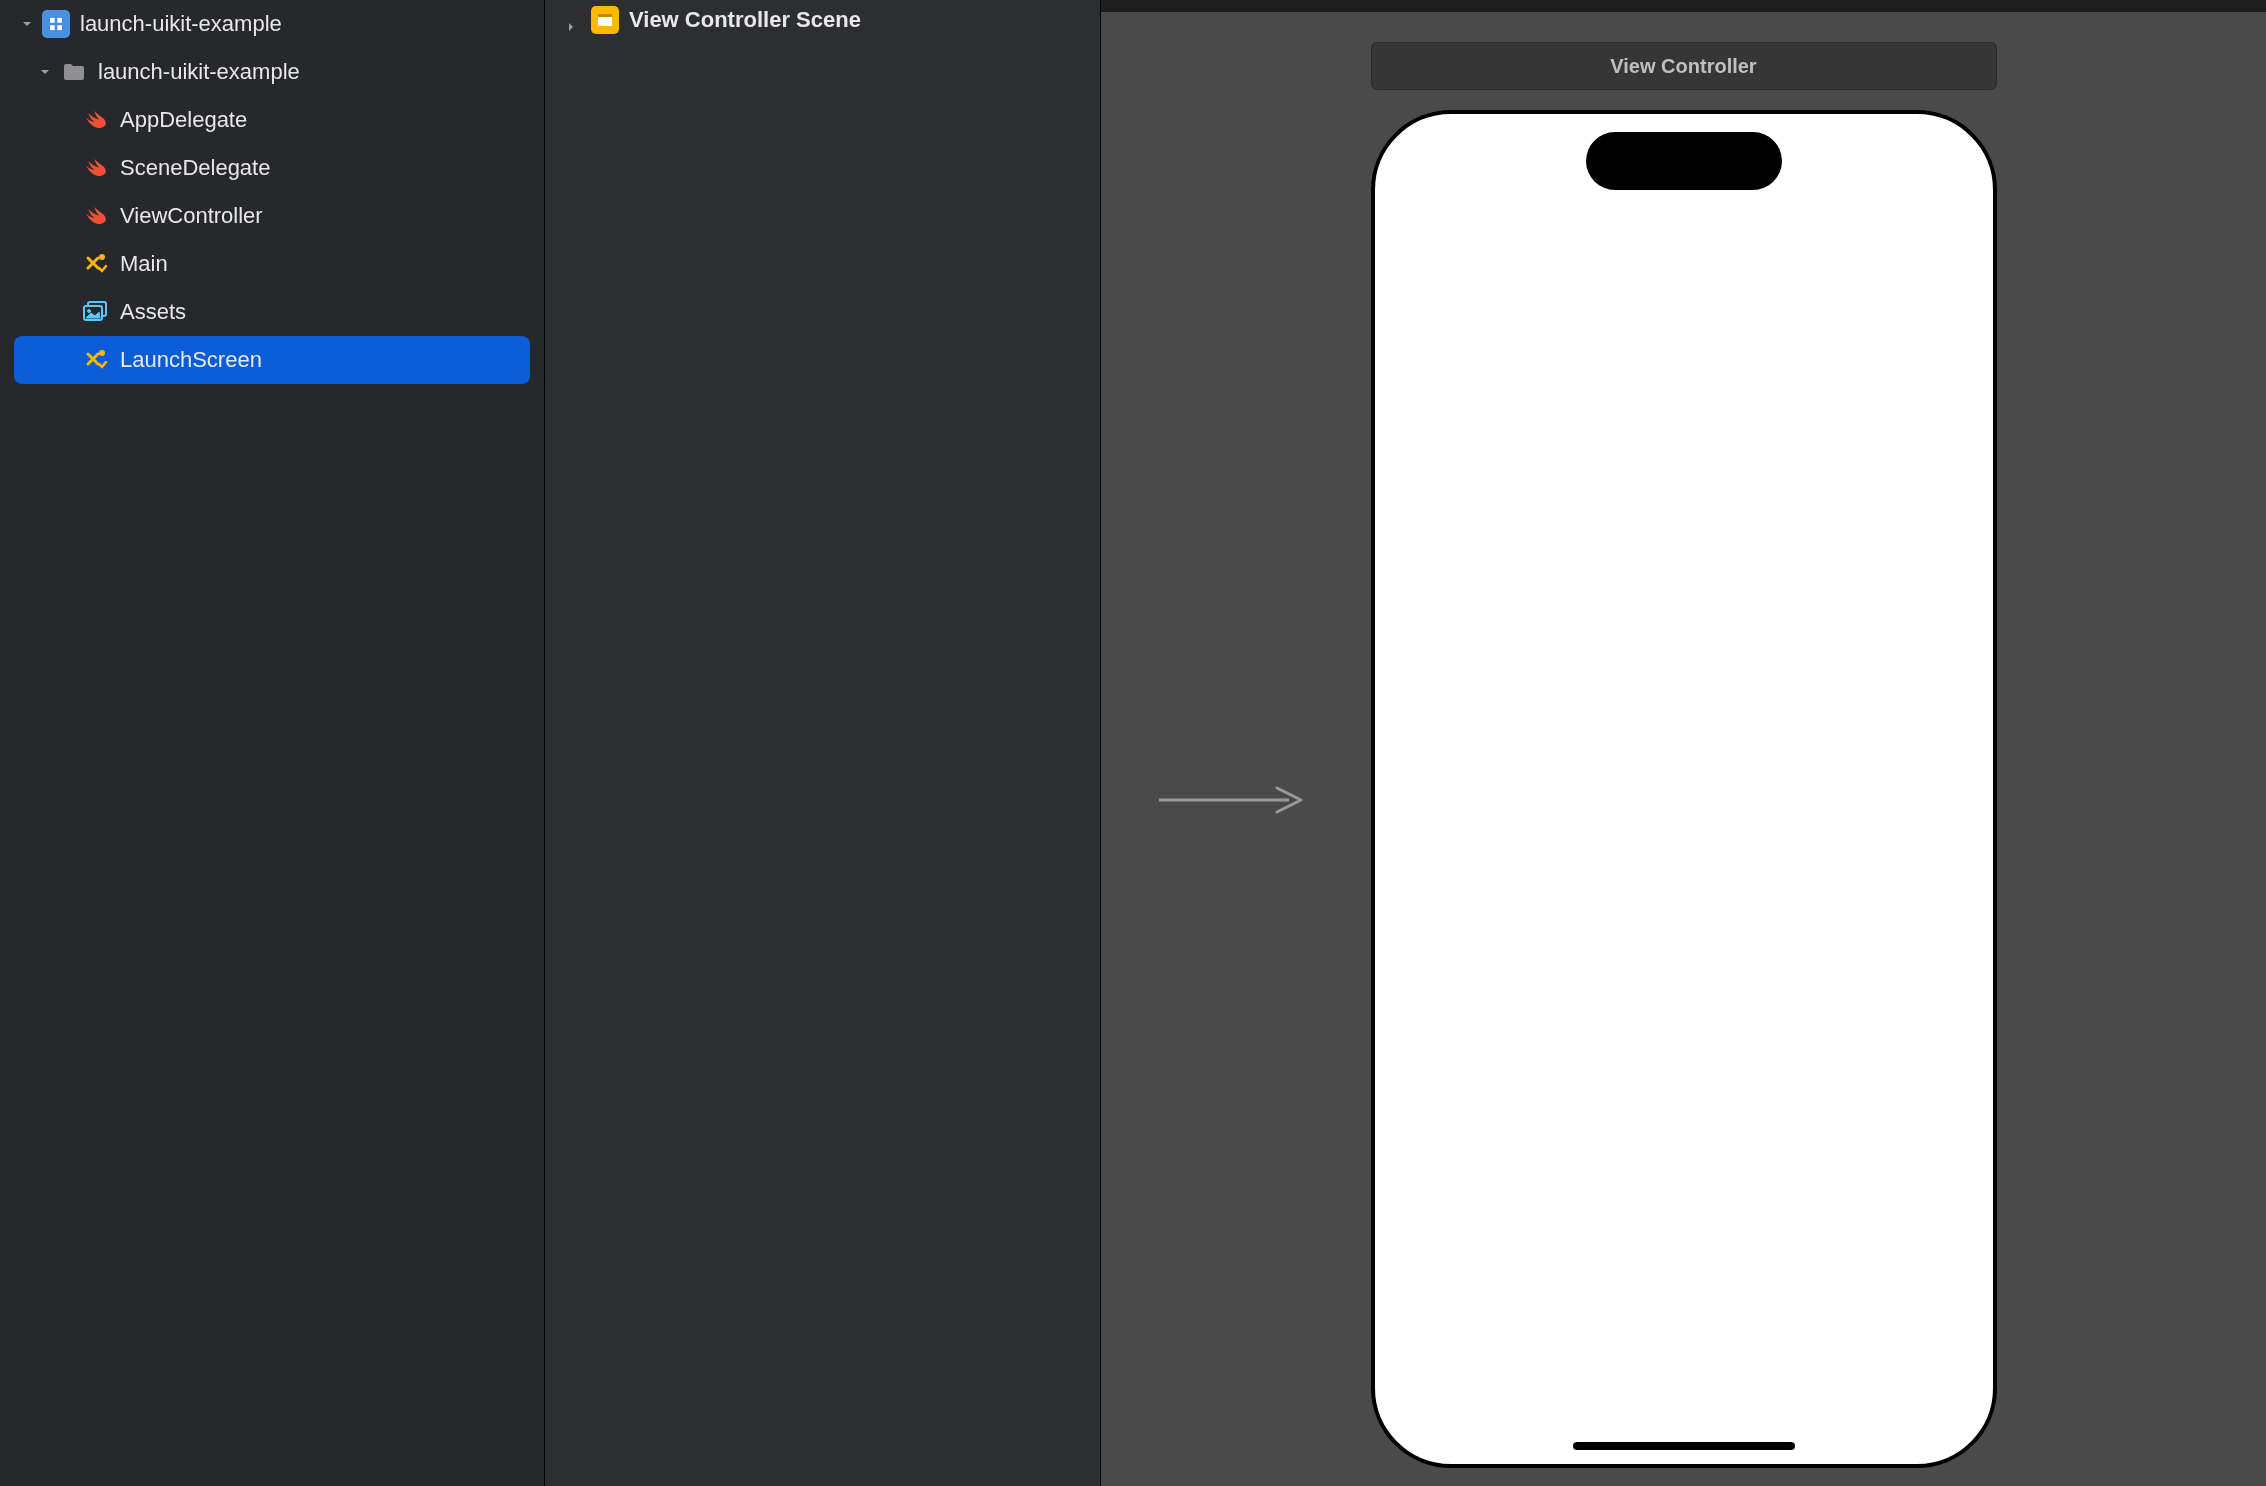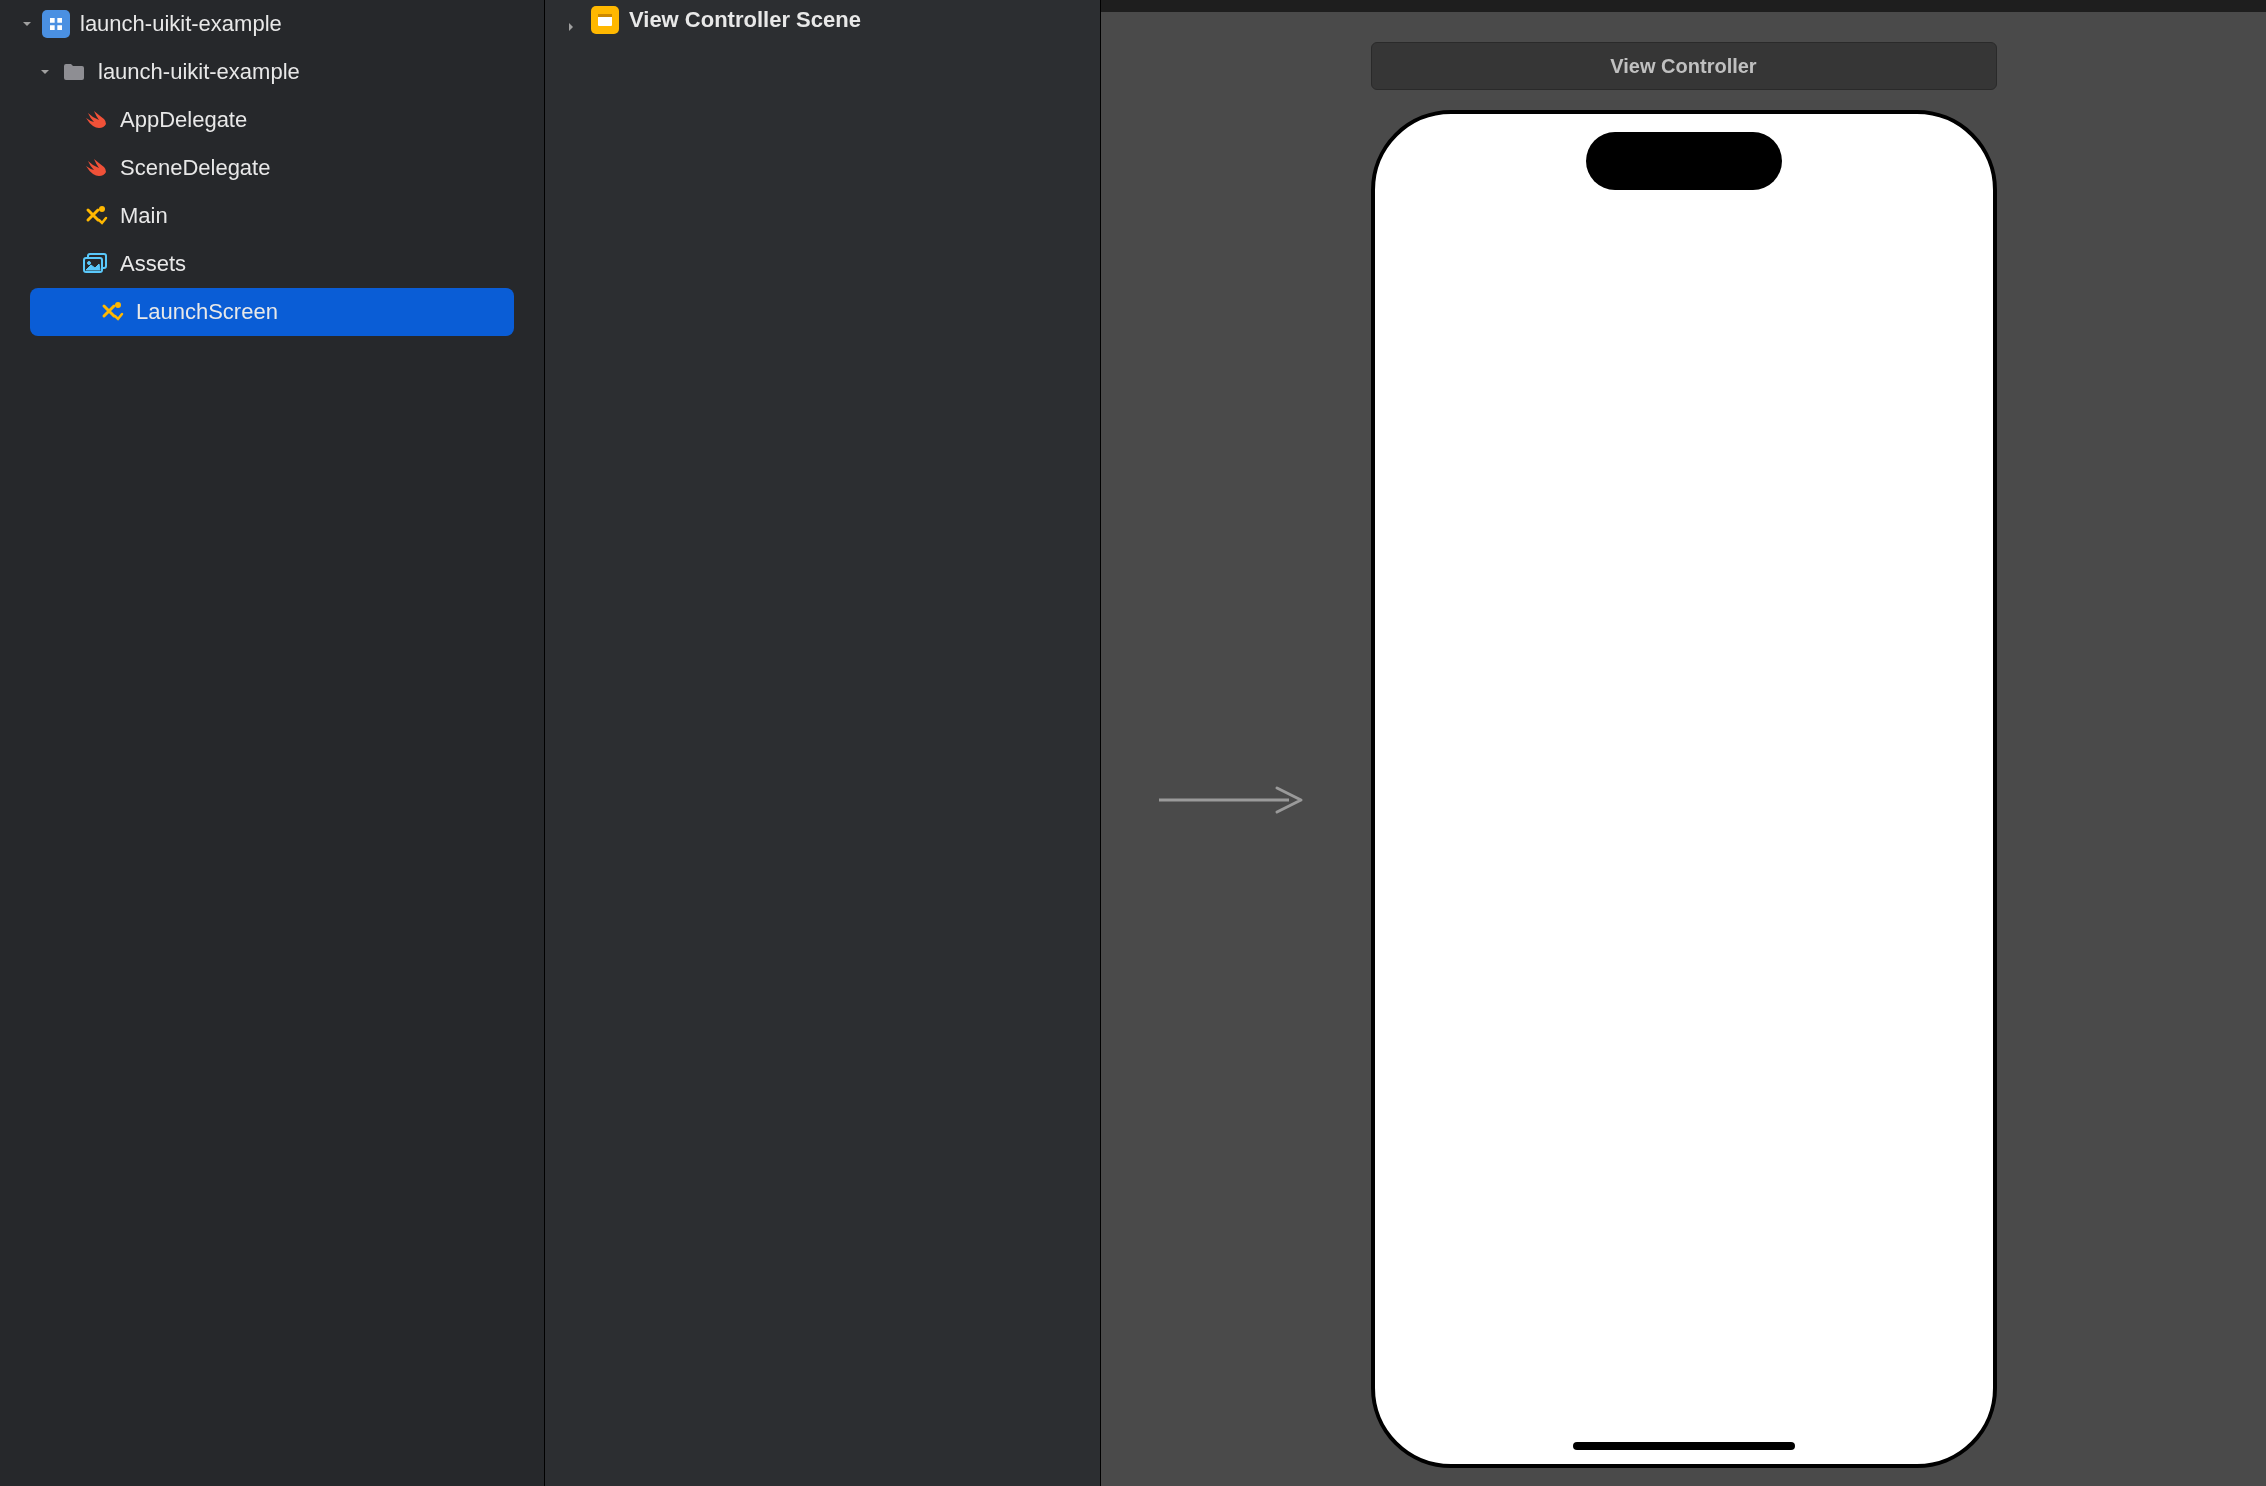--- a/index.html
+++ b/index.html
@@ -33,21 +33,21 @@
       padding: 0 20px;
       font-size: 22px;
       color: #e8e8e8;
       cursor: pointer;
       white-space: nowrap;
     }
     
     .nav-item.selected {
       background: #0a5dd6;
       border-radius: 8px;
-      margin: 0 30px;
+      margin: 0 14px;
       padding-left: 6px;
     }
     
     .nav-item .disclosure {
       width: 14px;
       height: 14px;
       margin-right: 8px;
       display: flex;
       align-items: center;
       justify-content: center;
@@ -293,20 +293,28 @@
 
   <div class="nav-item indent-2">
     <span class="icon icon-swift">
       <svg viewBox="0 0 24 24">
           <path d="M22 16 Q20 20 15 20 Q12 20 9 18 Q5 15 2 10 Q6 13 10 14 Q6 10 4 5 Q9 10 15 12 Q12 8 10 3 Q16 8 20 11 Q22 13 22 16 Z" fill="#f05138"></path>
         </svg>
     </span>
     <span>SceneDelegate</span>
   </div>
 
+  <div class="nav-item indent-2">
+    <span class="icon icon-swift">
+      <svg viewBox="0 0 24 24">
+          <path d="M22 16 Q20 20 15 20 Q12 20 9 18 Q5 15 2 10 Q6 13 10 14 Q6 10 4 5 Q9 10 15 12 Q12 8 10 3 Q16 8 20 11 Q22 13 22 16 Z" fill="#f05138"></path>
+        </svg>
+    </span>
+    <span>ViewController</span>
+  </div>
 
   <div class="nav-item indent-2">
     <span class="icon icon-storyboard">
       <svg viewBox="0 0 24 24">
         <path d="M4 6 L14 16 M4 16 L14 6" stroke="#ffb800" stroke-width="3" stroke-linecap="round" fill="none"></path>
         <circle cx="18" cy="5" r="3" fill="#ffb800"></circle>
         <path d="M15 16 L18 19 L22 14" stroke="#ffb800" stroke-width="2.5" stroke-linecap="round" fill="none"></path>
       </svg>
     </span>
     <span>Main</span>

